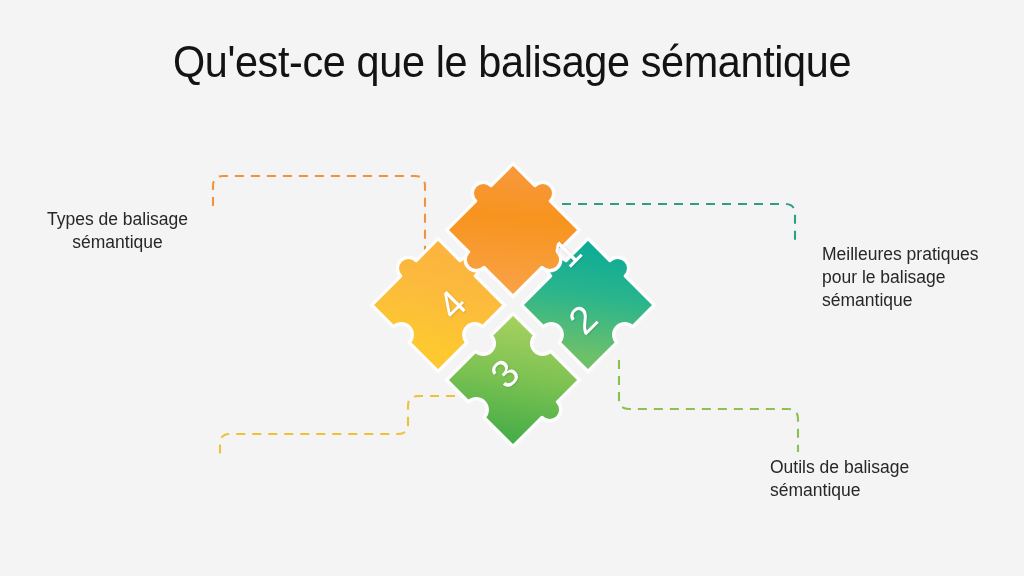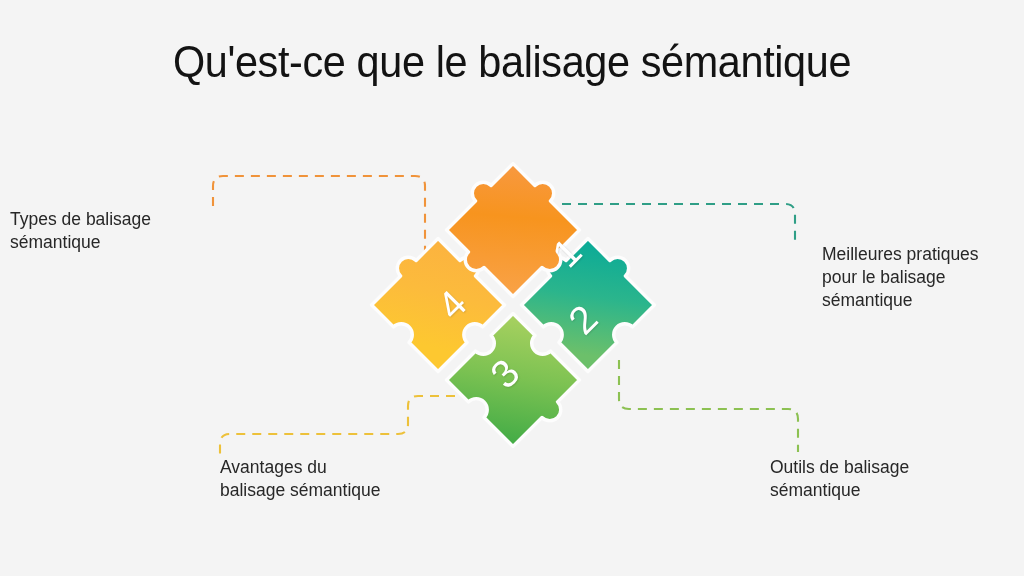--- a/index.html
+++ b/index.html
@@ -129,21 +129,21 @@
   
   .caption {
     position: absolute;
     color: #272727;
     font-family: "Liberation Sans", sans-serif;
     font-size: 17.5px;
     font-weight: 400;
     line-height: 23px;
     white-space: pre-line;
   }
-  #cap-types     { left:  10px; top: 180px; width: 215px; }
+  #cap-types     { left:  10px; top: 180px; width: 215px; text-align: center; }
   #cap-best      { left: 822px; top: 215px; width: 215px; }
   #cap-benefits  { left: 220px; top: 428px; width: 230px; }
   #cap-tools     { left: 770px; top: 428px; width: 215px; }
 </style>
 </head>
 <body>
 
 <div id="slide">
 
   <div id="title">Qu'est-ce que le balisage sémantique</div>
@@ -235,19 +235,17 @@
   <div class="piece-num n4">4</div>
 
 
   <div class="caption" id="cap-types">Types de balisage
 sémantique</div>
 
   <div class="caption" id="cap-best">Meilleures pratiques
 pour le balisage
 sémantique</div>
 
-  <div class="caption" id="cap-benefits">Avantages du
-balisage sémantique</div>
 
   <div class="caption" id="cap-tools">Outils de balisage
 sémantique</div>
 
 </div>
 
 </body></html>

